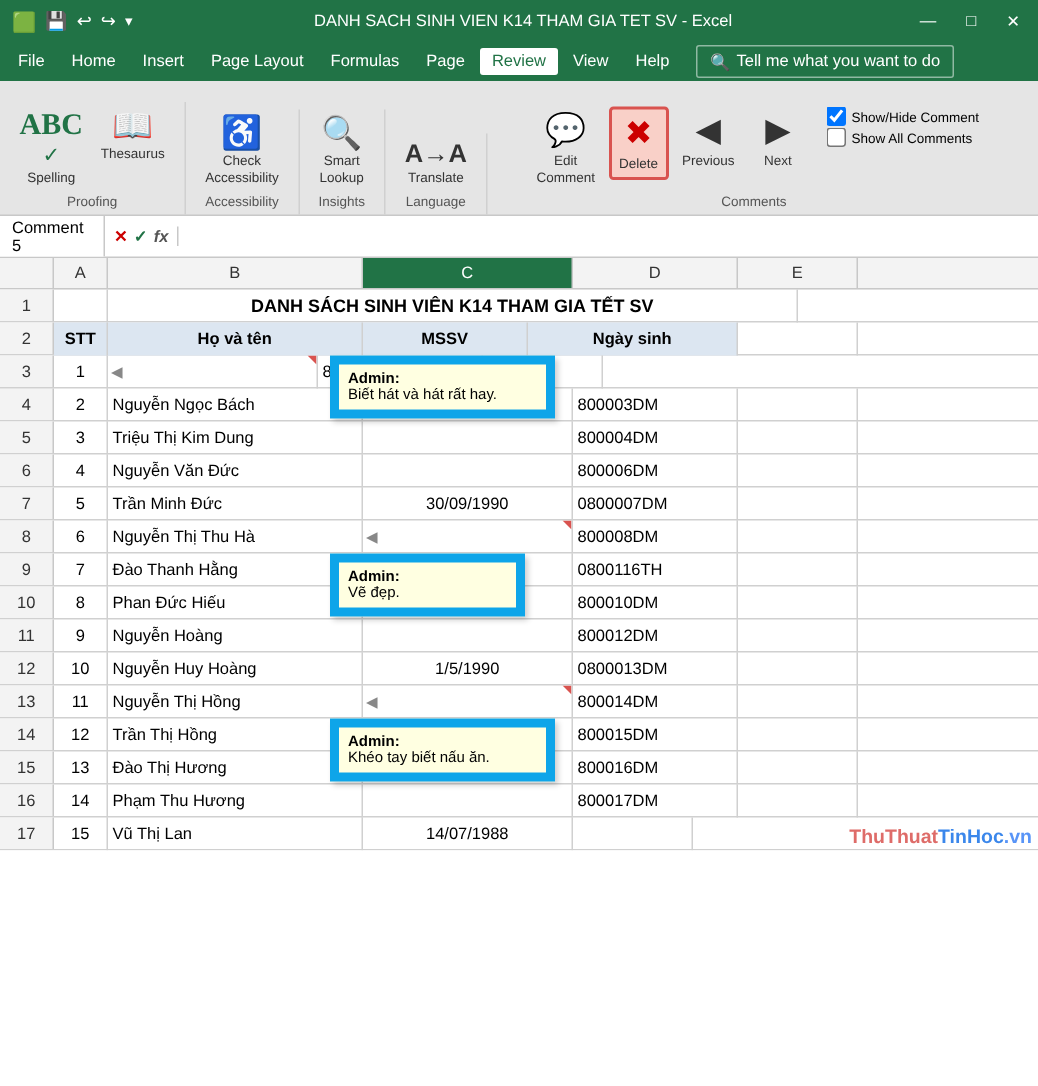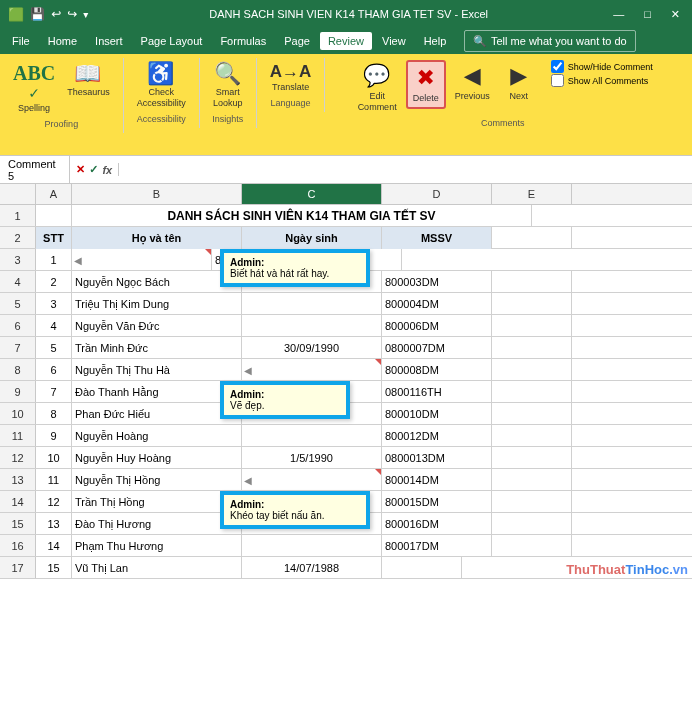--- a/index.html
+++ b/index.html
@@ -32,26 +32,26 @@
     .menu-item {
       padding: 3px 8px;
       cursor: pointer;
       font-size: 11px;
       border-radius: 2px;
     }
     .menu-item.active { background: white; color: #217346; }
 
     
     .ribbon {
-      background: #fde047;
+      background: #e5e5e5;
       border-bottom: 1px solid #c8c8c8;
       display: flex;
-      align-items: flex-start;
+      align-items: flex-end;
       padding: 4px 0 0 0;
-      height: 102px;
+      height: 90px;
     }
     .ribbon-group {
       display: flex;
       flex-direction: column;
       align-items: center;
       padding: 2px 8px;
       border-right: 1px solid #d0d0d0;
       position: relative;
     }
     .ribbon-group:last-child { border-right: none; }
@@ -190,21 +190,21 @@
     .col-a { width: 36px; min-width: 36px; }
     .col-b { width: 170px; min-width: 170px; }
     .col-c { width: 140px; min-width: 140px; }
     .col-d { width: 110px; min-width: 110px; }
     .col-e { width: 80px; min-width: 80px; }
 
     
     .comment-box {
       position: absolute;
       background: #ffffe1;
-      border: 4px solid #0ea5e9;
+      border: 6px solid #0ea5e9;
       padding: 4px 6px;
       font-size: 10px;
       z-index: 10;
       min-width: 130px;
       box-shadow: 2px 2px 4px rgba(0,0,0,0.2);
     }
     .comment-box strong { font-weight: bold; font-size: 10px; }
 
     
     .comment-marker {
@@ -371,22 +371,22 @@
     <div class="sheet-row">
       <div class="row-num">1</div>
       <div class="cell col-a center"></div>
       <div class="cell col-b bold center" style="width: 460px; min-width: 460px; font-size: 12px; justify-content: center;">DANH SÁCH SINH VIÊN K14 THAM GIA TẾT SV</div>
     </div>
 
     <div class="sheet-row">
       <div class="row-num">2</div>
       <div class="cell col-a header-row">STT</div>
       <div class="cell col-b header-row">Họ và tên</div>
+      <div class="cell col-d header-row">MSSV</div>
       <div class="cell col-c header-row">Ngày sinh</div>
-      <div class="cell col-d header-row">MSSV</div>
       <div class="cell col-e"></div>
     </div>
 
     <div class="sheet-row" style="position:relative;">
       <div class="row-num">3</div>
       <div class="cell col-a center">1</div>
       <div class="cell col-c" style="position:relative;">
         <div class="comment-marker"></div>
         <span style="font-size:10px; color:#888; position:absolute; left:2px; top:50%; transform:translateY(-50%);">◀</span>
       </div>

